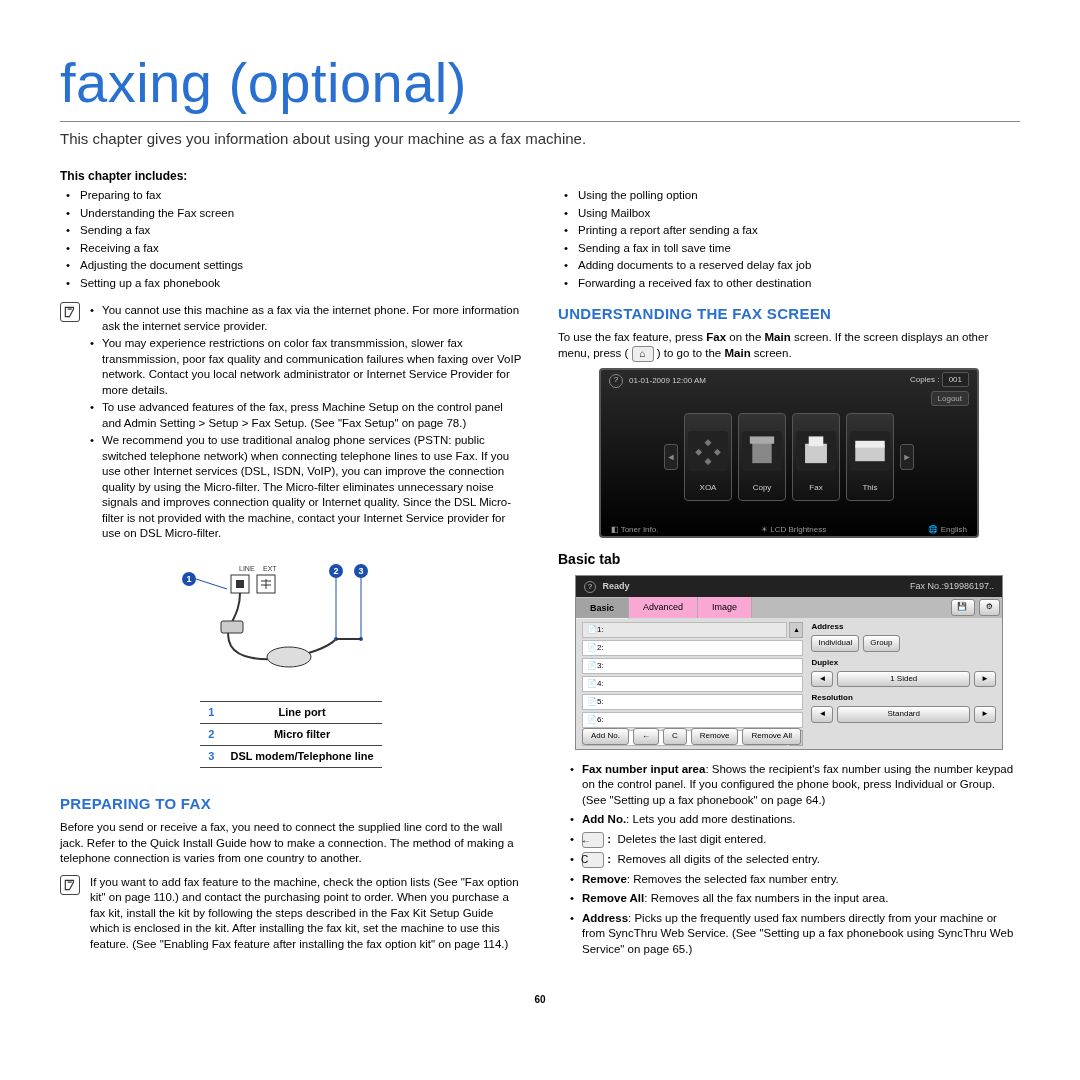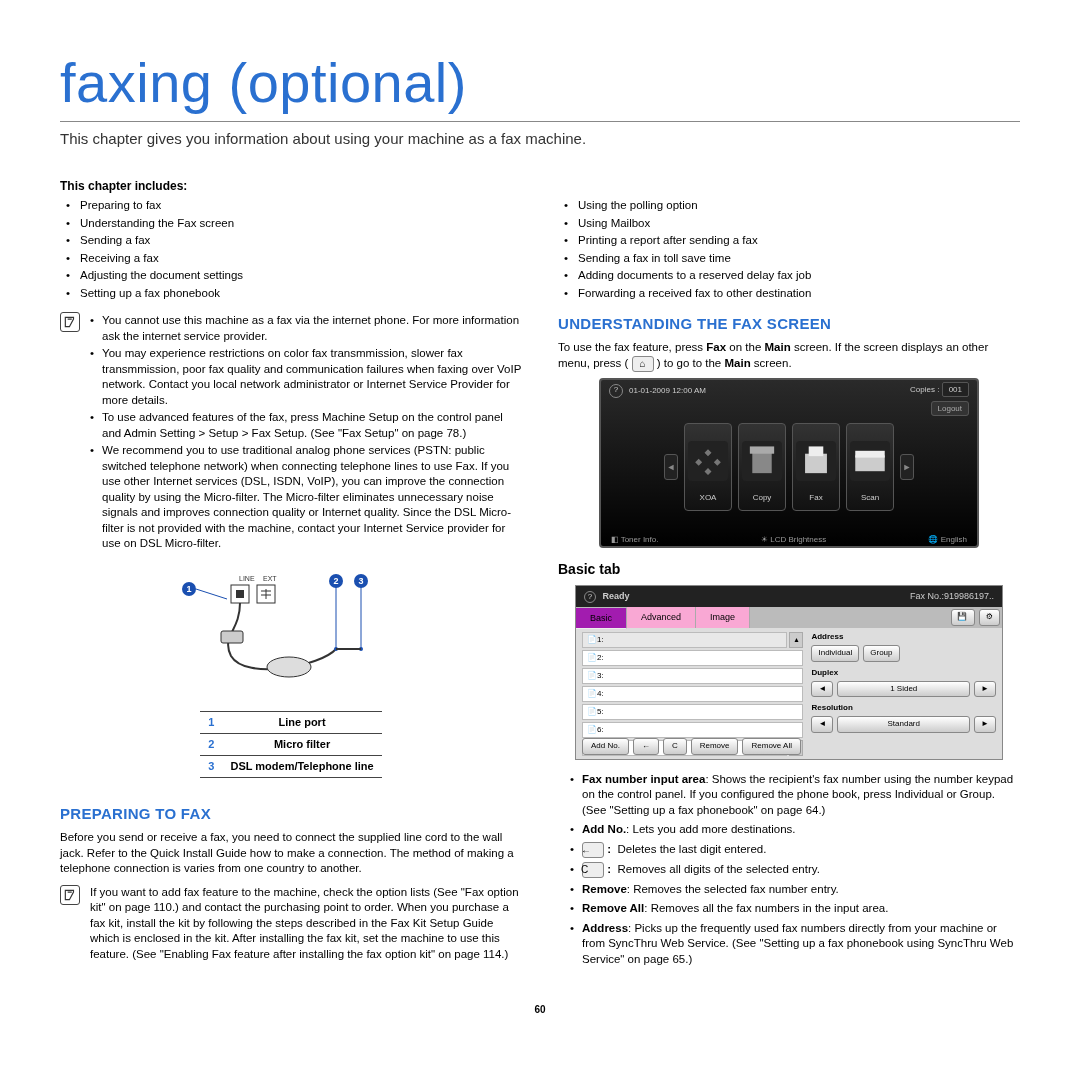--- a/index.html
+++ b/index.html
@@ -1,19 +1,19 @@
 <!DOCTYPE html>
 <html><head>
 <meta charset="utf-8">
 <style>
   * { box-sizing: border-box; margin: 0; padding: 0; }
   html, body { width: 1080px; height: 1080px; background: #fff; font-family: Arial, Helvetica, sans-serif; color: #000; }
   .page { padding: 50px 60px 30px 60px; }
   .chapter-title { font-size: 56px; font-weight: 300; color: #2a70d0; letter-spacing: 0.5px; border-bottom: 1px solid #888; padding-bottom: 6px; margin-bottom: 8px; }
-  .intro { font-size: 15px; font-weight: 300; color: #333; margin-bottom: 32px; }
+  .intro { font-size: 15px; font-weight: 300; color: #333; margin-bottom: 22px; }
   .includes-label { font-size: 12px; font-weight: bold; margin-bottom: 4px; }
   .columns { display: flex; gap: 36px; }
   .col { flex: 1; font-size: 11.5px; line-height: 1.35; }
   ul.simple { list-style: none; padding-left: 0; margin-bottom: 10px; }
   ul.simple li::before { content: "•"; margin-right: 10px; }
   ul.simple li { padding: 1px 0 1px 6px; }
   .note-box { display: flex; gap: 10px; margin: 8px 0 12px 0; }
   .note-icon { flex: 0 0 20px; height: 20px; border: 1px solid #444; border-radius: 3px; display: flex; align-items: center; justify-content: center; font-size: 12px; background: #fff; }
   .note-icon svg { width: 14px; height: 14px; }
   .note-body { flex: 1; }
@@ -45,21 +45,21 @@
   .ts-card { width:48px; height:88px; background:linear-gradient(#333,#111); border:1px solid #555; border-radius:4px; display:flex; flex-direction:column; align-items:center; justify-content:flex-end; padding-bottom:6px; font-size:8px;}
   .ts-card .ic { width:40px; height:40px; background:#222; margin-bottom:12px; border-radius:4px; display:flex; align-items:center; justify-content:center; }
   .ts-arrow { width:14px; height:26px; background:#222; border:1px solid #555; border-radius:3px; display:flex; align-items:center; justify-content:center; color:#888;}
   .ts-bottom { position:absolute; bottom:0; left:0; right:0; display:flex; justify-content:space-between; padding:0 10px; font-size:8px; color:#999;}
 
   .faxscreen { width: 428px; height: 175px; background:#ddd; border:1px solid #888; margin: 4px auto 10px auto; font-size:9px; position:relative; overflow:hidden;}
   .fs-top { background:#222; color:#ccc; padding:4px 8px; display:flex; justify-content:space-between; align-items:center;}
   .fs-top .help { width:12px;height:12px;border:1px solid #888;border-radius:50%;display:inline-flex;align-items:center;justify-content:center;margin-right:4px; font-size:8px;}
   .fs-tabs { display:flex; background:#bbb; }
   .fs-tab { padding:4px 14px; font-size:9px; background:#f9a8d4; border-right:1px solid #aaa; }
-  .fs-tab.active { background:#a21caf; font-weight:normal; border-bottom:1px solid #eee; position:relative; top:1px;}
+  .fs-tab.active { background:#a3a3a3; font-weight:bold; border-bottom:1px solid #eee; position:relative; top:1px;}
   .fs-body { display:flex; padding:4px 6px; gap:8px; }
   .fs-list { flex:1.2; }
   .fs-row { display:flex; align-items:center; background:#fff; border:1px solid #bbb; height:16px; margin-bottom:2px; padding:0 4px; font-size:8px;}
   .fs-row.first { background:#e8e8e8;}
   .fs-scroll { width:14px; height:16px; background:#ccc; border:1px solid #aaa; display:inline-flex; align-items:center; justify-content:center; font-size:8px; margin-left:2px;}
   .fs-side { flex:1; }
   .fs-group { margin-bottom:6px; }
   .fs-label { font-size:8px; font-weight:bold; margin-bottom:2px; }
   .fs-btns { display:flex; gap:4px; }
   .fs-btn { background:linear-gradient(#fff,#ccc); border:1px solid #888; border-radius:3px; padding:2px 6px; font-size:8px; }
@@ -213,21 +213,21 @@
               </div>
               <span>Fax</span>
             </div>
           <div class="ts-card">
               <div class="ic">
                 <svg width="34" height="26" viewBox="0 0 30 22">
                   <rect x="2" y="6" width="26" height="14" fill="#ccc"></rect>
                   <rect x="2" y="2" width="26" height="6" fill="#eee"></rect>
                 </svg>
               </div>
-              <span>Scan</span>
+              <span>This</span>
             </div>
           <div class="ts-arrow">►</div>
         </div>
         <div class="ts-bottom">
           <span>◧ <span>Toner Info.</span></span>
           <span>☀ <span>LCD Brightness</span></span>
           <span>🌐 <span>English</span></span>
         </div>
       </div>
 

